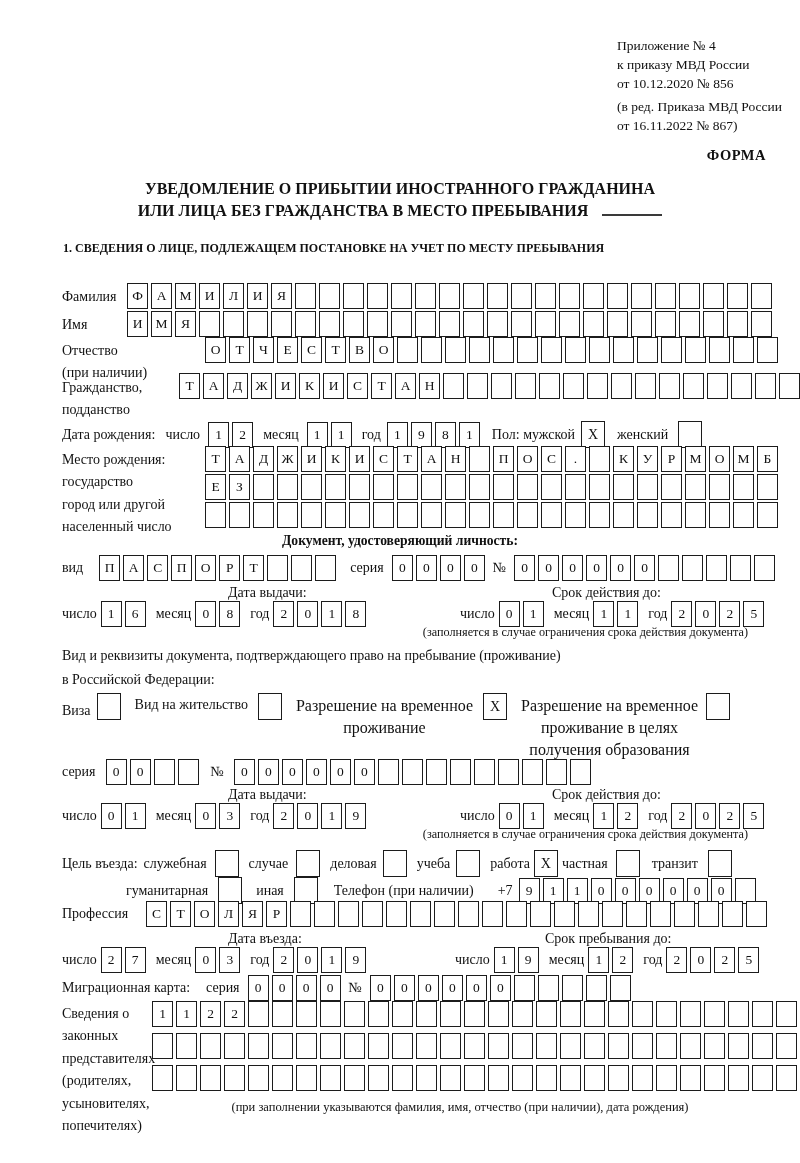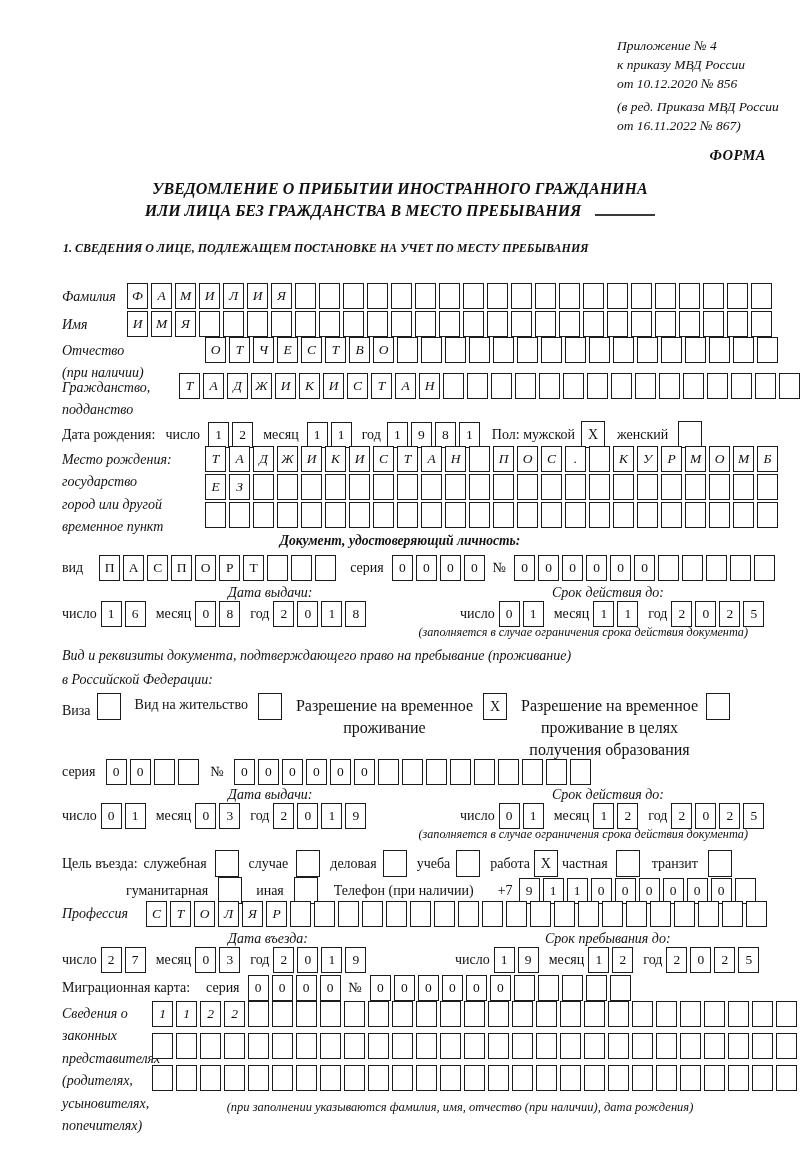--- a/index.html
+++ b/index.html
@@ -1,21 +1,21 @@
 <!DOCTYPE html>
 <html><head>
 <meta charset="utf-8">
 <style>
   html,body{margin:0;padding:0;background:#888;}
   #page{
     position:relative;width:800px;height:1163px;background:#fff;
     font-family:"Liberation Serif","DejaVu Serif",serif;color:#111;
     overflow:hidden;margin:0 auto;
   }
-  .abs{position:absolute;font-style:italic;}
+  .abs{position:absolute;}
   .lbl{font-size:14px;white-space:nowrap;}
   .small{font-size:12.2px;}
   .b{font-weight:bold;}
   .row{position:absolute;display:flex;align-items:center;white-space:nowrap;}
   .cellrow{display:flex;gap:3px;align-items:center;}
   .cell{
     box-sizing:border-box;width:21px;height:26px;border:1.5px solid #1c1c1c;
     display:flex;align-items:center;justify-content:center;
     font-size:13.5px;background:#fff;flex:0 0 auto;
   }
@@ -205,21 +205,21 @@
     <span class="lbl mr10">женский</span>
     <span class="cellrow cbox">
         <span class="cell"></span>
       </span>
   </div>
 
   <div class="abs labelcol" style="left:62px;top:449px;">
     <div>Место рождения:</div>
     <div>государство</div>
     <div>город или другой</div>
-    <div>временное пункт</div>
+    <div>населенный число</div>
   </div>
   <div class="abs cellrow" style="left:205px;top:446px;">
       <span class="cell">Т</span>
       <span class="cell">А</span>
       <span class="cell">Д</span>
       <span class="cell">Ж</span>
       <span class="cell">И</span>
       <span class="cell">К</span>
       <span class="cell">И</span>
       <span class="cell">С</span>

